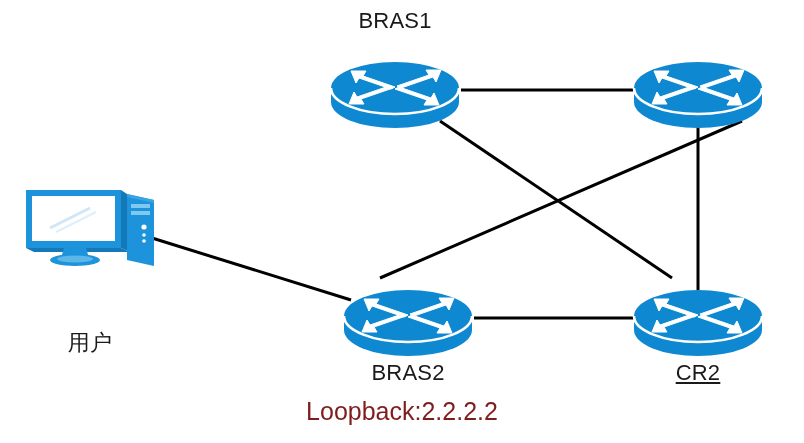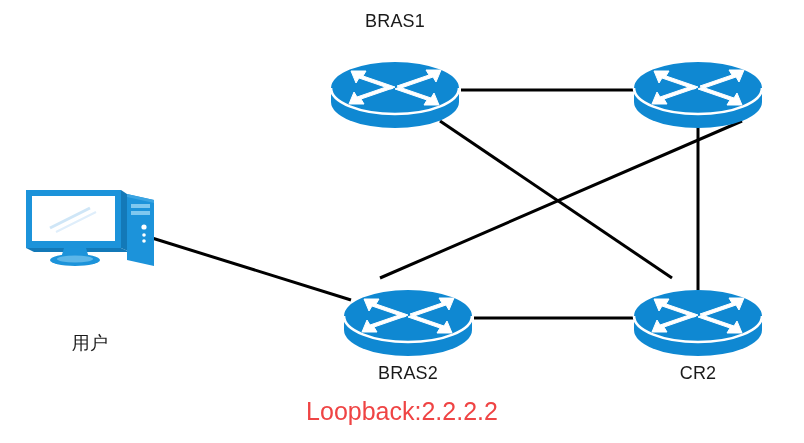--- a/index.html
+++ b/index.html
@@ -23,29 +23,29 @@
     height: 443px;
   }
   .node {
     position: absolute;
   }
   .node-label {
     position: absolute;
     text-align: center;
     color: #1a1a1a;
     font-family: "Liberation Sans", sans-serif;
-    font-size: 18px;
+    font-size: 22px;
     line-height: 30px;
     white-space: nowrap;
     letter-spacing: 0.2px;
   }
   .caption {
     position: absolute;
     text-align: center;
-    color: #ef4444;
+    color: #7f1d1d;
     font-family: "Liberation Sans", sans-serif;
     font-size: 25px;
     line-height: 30px;
     white-space: nowrap;
   }
   .router-svg, .pc-svg { display: block; }
 </style>
 </head>
 <body>
 
@@ -142,17 +142,17 @@
       <ellipse cx="70" cy="48" rx="64" ry="26" fill="#0f88d2"></ellipse>
       <path d="M6 48 A64 26 0 0 0 134 48" fill="none" stroke="#ffffff" stroke-width="2.6"></path>
       <g fill="#ffffff" stroke="#ffffff" stroke-width="1">
         <path d="M70 47 L38 36 L41 31 L26 31 L31 43 L34 38 L66 49 Z"></path>
         <path d="M70 49 L102 60 L99 65 L114 65 L109 53 L106 58 L74 47 Z"></path>
         <path d="M68 48 L36 59 L39 64 L24 64 L29 52 L32 57 L64 46 Z"></path>
         <path d="M72 46 L104 35 L101 30 L116 30 L111 42 L108 37 L76 48 Z"></path>
       </g>
     </svg>
   </div>
-  <div class="node-label" style="left:628px; top:358px; width:140px;">CR2</div>
+  <div class="node-label" style="left:628px; top:358px; width:140px;text-decoration:underline;">CR2</div>
 
   <div class="caption" style="left:272px; top:396px; width:260px;">Loopback:2.2.2.2</div>
 
 </div>
 
 </body></html>

